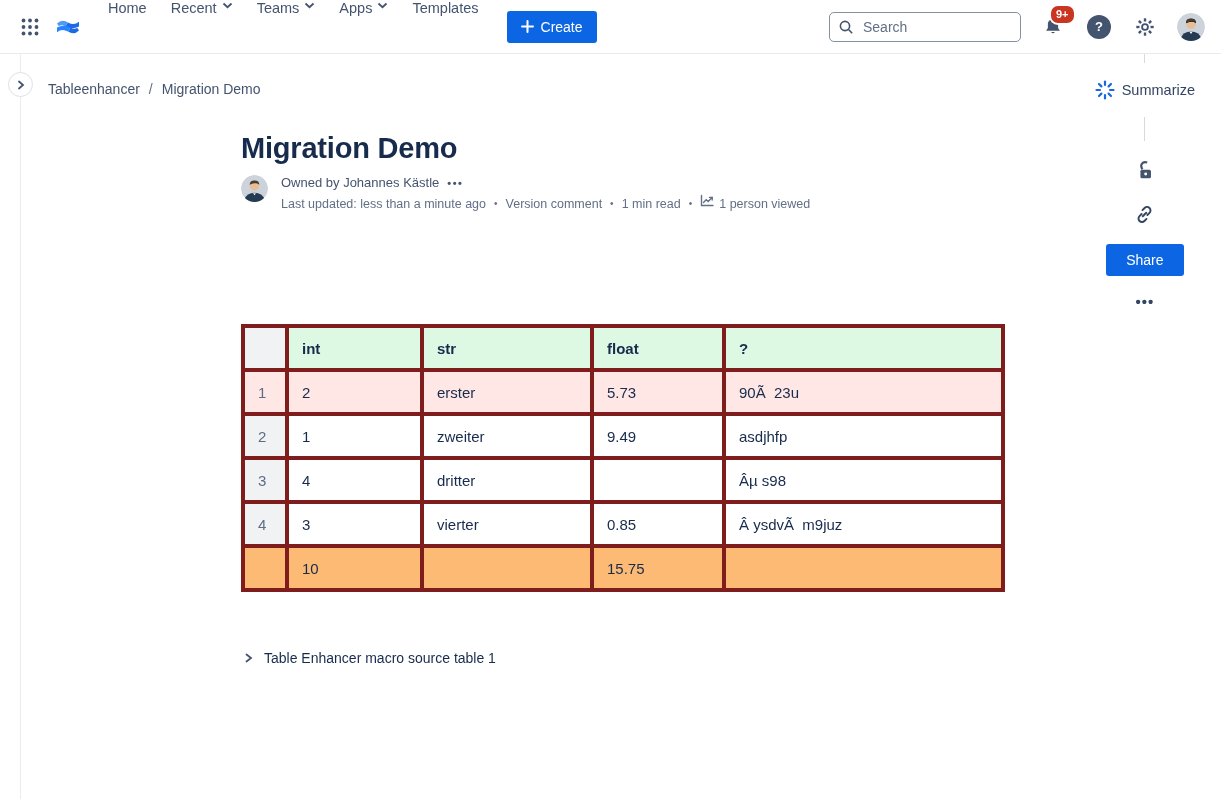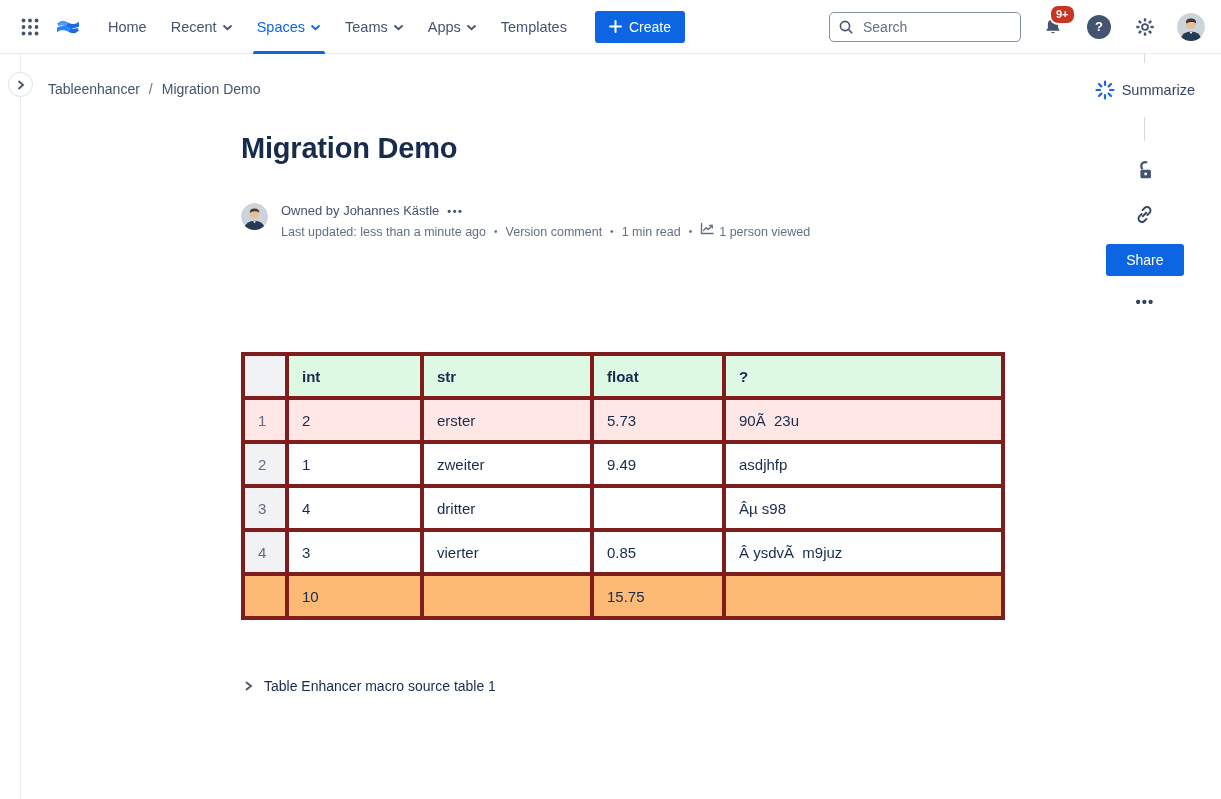--- a/index.html
+++ b/index.html
@@ -13,21 +13,21 @@
   
   .topnav {
     height:54px; display:flex; align-items:center; justify-content:space-between;
     padding:0 16px 0 14px; border-bottom:1px solid #E9EBEE; background:#fff;
     position:relative; z-index:5;
   }
   .topnav-left { display:flex; align-items:center; gap:4px; }
   .appswitcher { width:32px; height:32px; display:flex; align-items:center; justify-content:center; border-radius:4px; cursor:pointer; }
   .logo { width:36px; height:32px; display:flex; align-items:center; justify-content:center; margin-right:8px; }
   .nav-item {
-    position:relative; display:flex; align-items:center; gap:5px;
+    position:relative; display:flex; gap:5px;
     padding:0 10px; height:54px; font-size:14.5px; font-weight:500; color:#44546F; cursor:pointer;
   }
   .nav-item.active { color:#0C66E4; }
   .nav-item.active::after {
     content:""; position:absolute; left:6px; right:6px; bottom:0; height:3px;
     background:#0C66E4; border-radius:2px 2px 0 0;
   }
   .nav-item .chev { margin-top:2px; }
   .create-btn {
     display:flex; align-items:center; gap:7px; margin-left:14px; padding:0 14px; height:32px;
@@ -72,21 +72,21 @@
   .divider { width:1px; height:24px; background:#D6D9DE; }
   .summarize { display:flex; align-items:center; gap:7px; font-size:14.5px; font-weight:500; color:#344563; cursor:pointer; }
   .share-btn {
     height:32px; padding:0 20px; background:#0C66E4; color:#fff; border:none; border-radius:3px;
     font-size:14px; font-weight:500; font-family:inherit; cursor:pointer;
   }
   .more-dots { font-size:15px; font-weight:700; color:#344563; letter-spacing:1px; cursor:pointer; }
   
   .content { width:760px; margin:26px 0 0 241px; }
   .page-title { font-size:29px; font-weight:600; color:#172B4D; margin:0; letter-spacing:-0.2px; }
-  .byline { display:flex; margin-top:36px; gap:13px; }
+  .byline { display:flex; margin-top:8px; gap:13px; }
   .byline-text { font-size:13px; color:#44546F; line-height:20px; }
   .byline-line1 { display:flex; align-items:center; gap:8px; }
   .byline-more { color:#44546F; font-size:11px; letter-spacing:1.5px; font-weight:700; cursor:pointer; }
   .byline-line2 { display:flex; align-items:center; gap:8px; font-size:12.5px; color:#626F86; margin-top:1px; }
   .dot-sep { font-size:10px; color:#626F86; }
   .byline-link { cursor:pointer; }
   .viewed { display:flex; align-items:flex-start; gap:5px; cursor:pointer; }
   
   .table-wrap { margin-top:110px; }
   table.data { border-collapse:collapse; width:760px; table-layout:fixed; font-size:15px; }
@@ -129,28 +129,20 @@
         <path d="M13 16.5 Q7 13 2 17.2 L2 12.5 Q9 9 15.5 12.5 Z" fill="#2684FF"></path>
       </svg>
     </div>
     <div class="nav-item">
       <span>Home</span>
     </div>
     <div class="nav-item">
       <span>Recent</span>
       <span class="chev">
         <svg width="11" height="7" viewBox="0 0 11 7" fill="none" stroke="#44546F" stroke-width="1.8">
-            <path d="M1.5 1.5 L5.5 5.2 L9.5 1.5"></path>
-          </svg>
-      </span>
-    </div>
-    <div class="nav-item active">
-      <span>Spaces</span>
-      <span class="chev">
-        <svg width="11" height="7" viewBox="0 0 11 7" fill="none" stroke="#0C66E4" stroke-width="1.8">
             <path d="M1.5 1.5 L5.5 5.2 L9.5 1.5"></path>
           </svg>
       </span>
     </div>
     <div class="nav-item">
       <span>Teams</span>
       <span class="chev">
         <svg width="11" height="7" viewBox="0 0 11 7" fill="none" stroke="#44546F" stroke-width="1.8">
             <path d="M1.5 1.5 L5.5 5.2 L9.5 1.5"></path>
           </svg>

